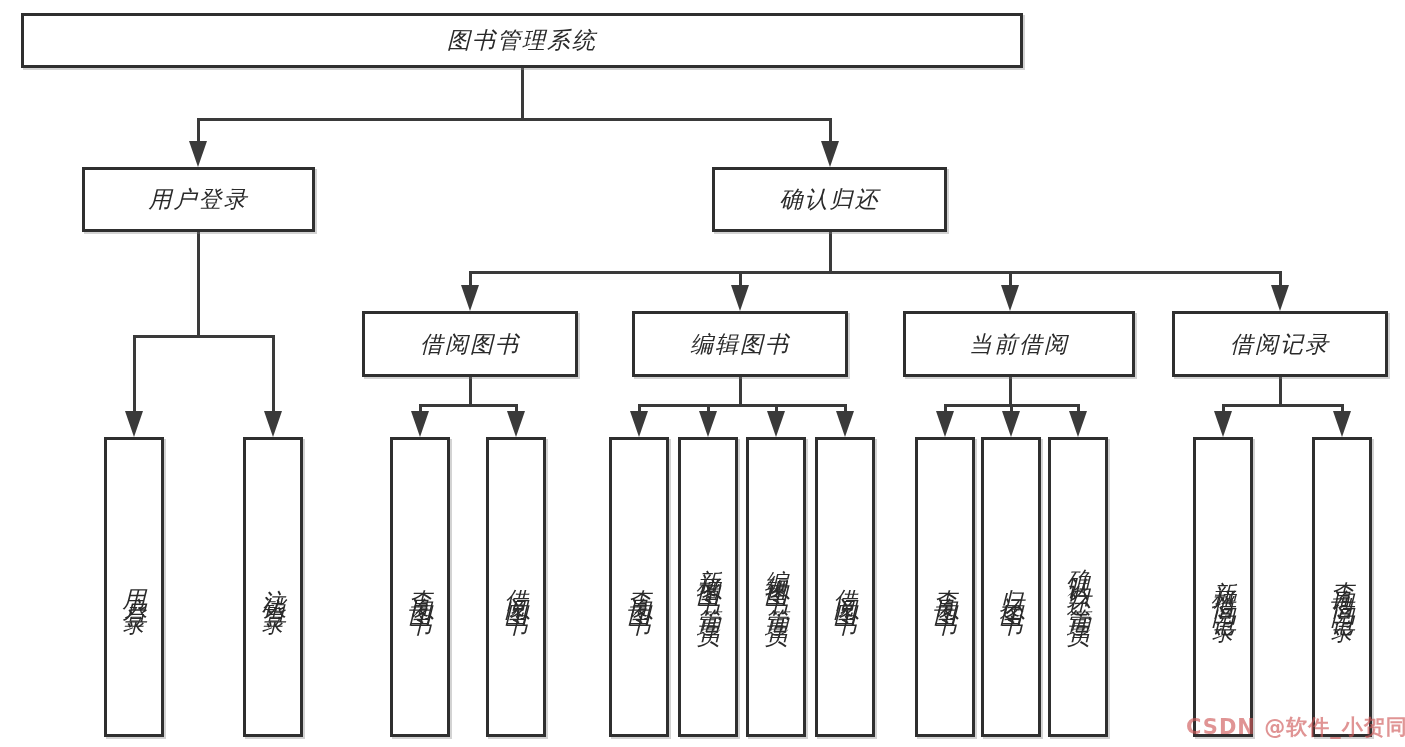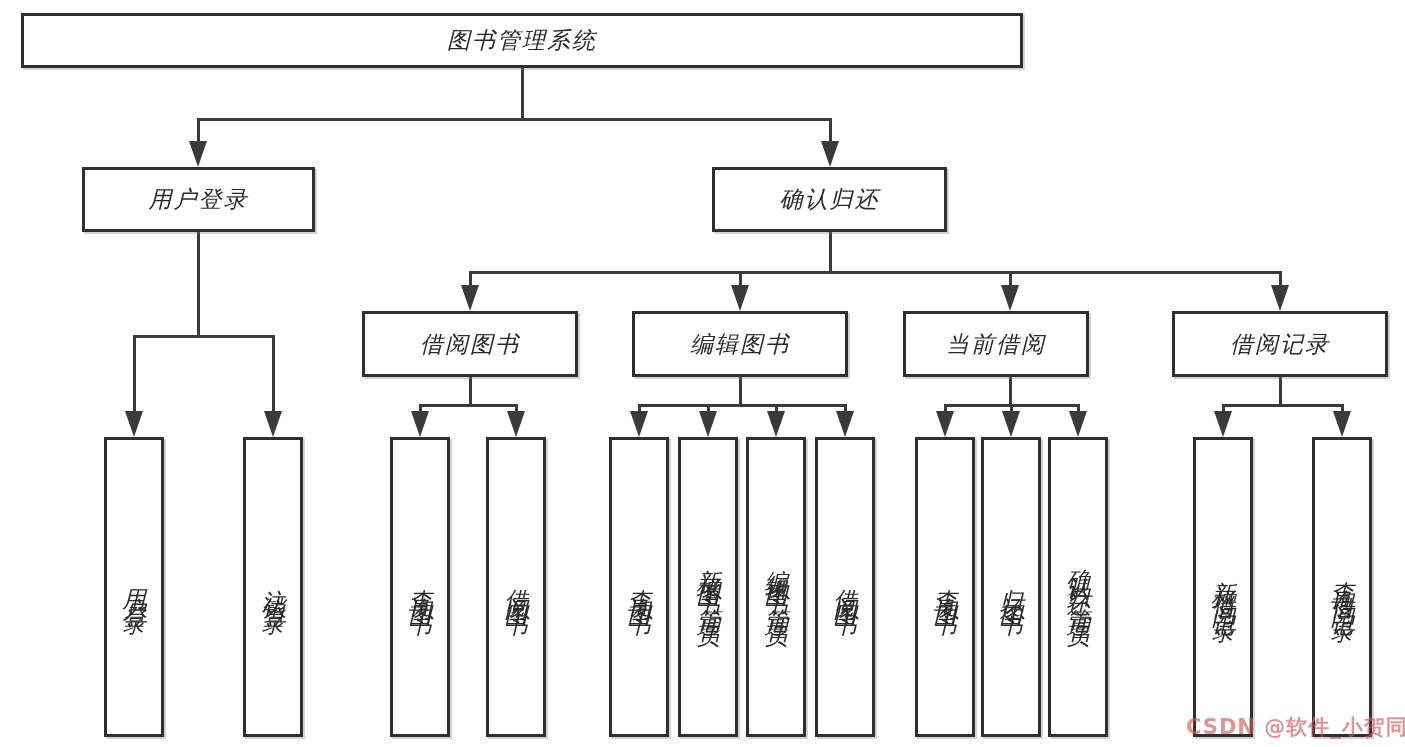--- a/index.html
+++ b/index.html
@@ -98,21 +98,21 @@
   <div class="node h" style="left:712px;top:167px;width:235px;height:65px">
     <span class="lbl">确认归还</span>
   </div>
 
   <div class="node h" style="left:362px;top:311px;width:216px;height:66px">
     <span class="lbl">借阅图书</span>
   </div>
   <div class="node h" style="left:632px;top:311px;width:216px;height:66px">
     <span class="lbl">编辑图书</span>
   </div>
-  <div class="node h" style="left:903px;top:311px;width:186px;height:66px">
+  <div class="node h" style="left:903px;top:311px;width:232px;height:66px">
     <span class="lbl">当前借阅</span>
   </div>
   <div class="node h" style="left:1172px;top:311px;width:216px;height:66px">
     <span class="lbl">借阅记录</span>
   </div>
 
   <div class="node v" style="left:104px">
     <span class="lbl">用户登录</span>
   </div>
   <div class="node v" style="left:243px">

